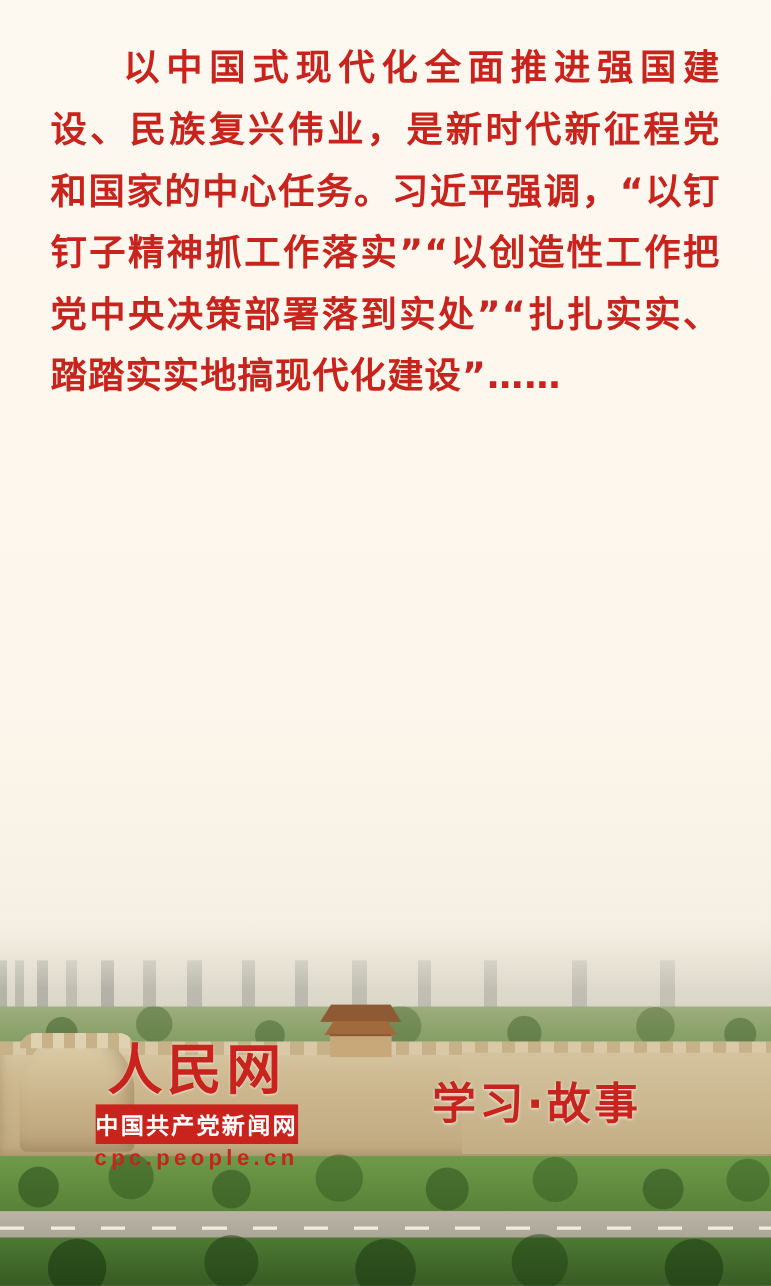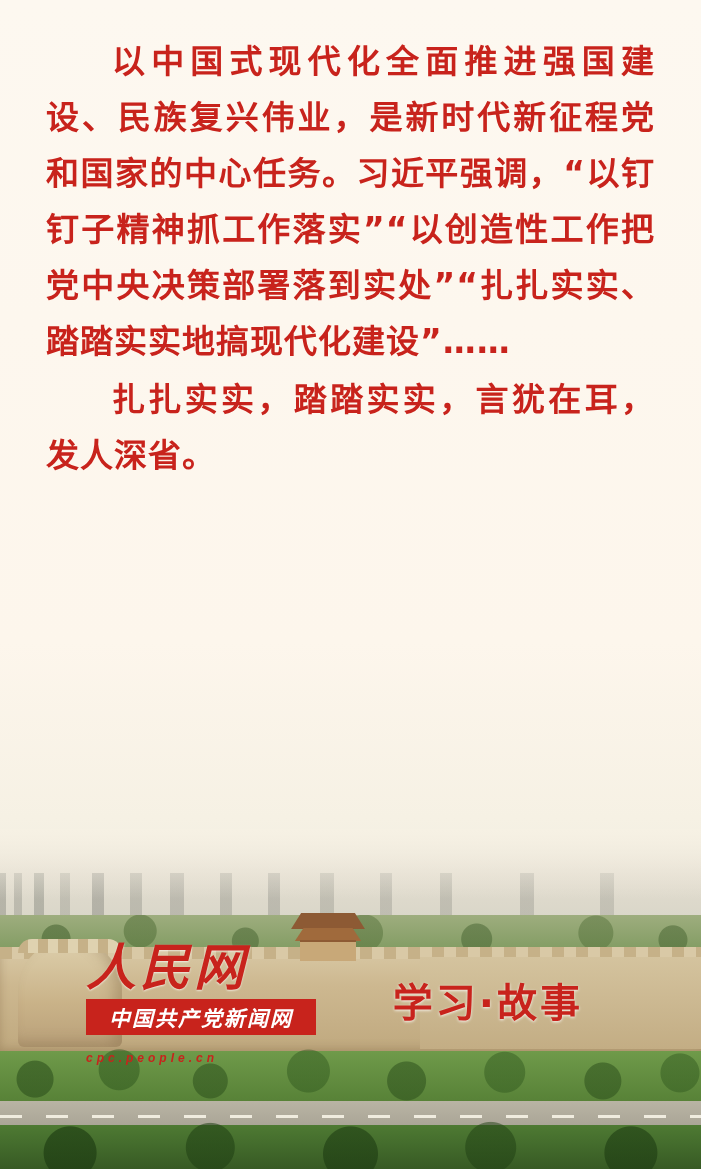--- a/index.html
+++ b/index.html
@@ -166,53 +166,52 @@
                 radial-gradient(circle at 70% 60%, rgba(30,62,18,.5) 0 25px, transparent 26px),
                 radial-gradient(circle at 90% 70%, rgba(25,55,15,.55) 0 26px, transparent 27px);
   }
   .fade-top{
     position:absolute;left:0;top:0;width:701px;height:70px;
     background: linear-gradient(180deg,#f6f1e4 0%, rgba(246,241,228,0) 100%);
   }
 
   
   .logo-block{
-    position:absolute; left:86px; bottom:104px; z-index: 8; font-style:italic;
+    position:absolute; left:86px; bottom:104px; z-index: 8; text-align:center;
   }
   .logo-main{
     font-size: 50px; font-weight: 700; color:#c8231c; letter-spacing: 4px;
     line-height: 54px; text-shadow: 0 1px 2px rgba(255,255,255,.7);
     font-family: "DejaVu Sans", "Liberation Sans", sans-serif;
   }
   .logo-sub{
     margin-top:4px;
     background:#c8231c; color:#fff; font-size:21px; font-weight:700;
-    letter-spacing:2px; padding:3px 23px; display:inline-block;
+    letter-spacing:2px; padding:3px 0; display:inline-block;
     font-family: "DejaVu Sans", "Liberation Sans", sans-serif;
   }
   .logo-url{
-    margin-top:16px; color:#c8231c; font-size:12px; letter-spacing:4px;
+    margin-top:2px; color:#c8231c; font-size:20px; letter-spacing:4px;
     font-weight:700; font-family:"Liberation Sans", sans-serif;
   }
   .brand-tag{
     position:absolute; right:118px; bottom:140px; z-index:8;
     color:#c8231c; font-size:40px; font-weight:700; letter-spacing:3px;
     text-shadow: 0 1px 3px rgba(255,255,255,.85);
     font-family:"DejaVu Sans","Liberation Sans", sans-serif;
     text-align:right;
   }
 </style>
 </head>
 <body>
 
 <div class="poster">
 
   <div class="article">
     <p class="para">以中国式现代化全面推进强国建设、民族复兴伟业，是新时代新征程党和国家的中心任务。习近平强调，“以钉钉子精神抓工作落实”“以创造性工作把党中央决策部署落到实处”“扎扎实实、踏踏实实地搞现代化建设”……</p>
-    <p class="para">扎扎实实，踏踏实实，言犹在耳，发人深省。</p>
   </div>
 
   <div class="photo">
     <div class="sky"></div>
     <div class="skyline"></div>
     <div class="greenband-far"></div>
     <div class="wall"></div>
     <div class="wall-crenel"></div>
     <div class="wall-right"></div>
     <div class="tower">

